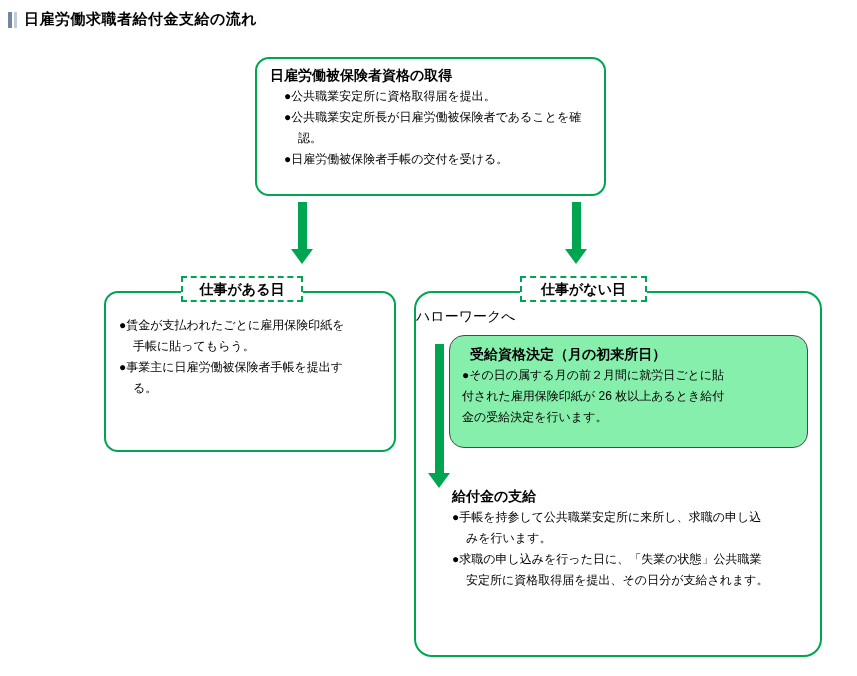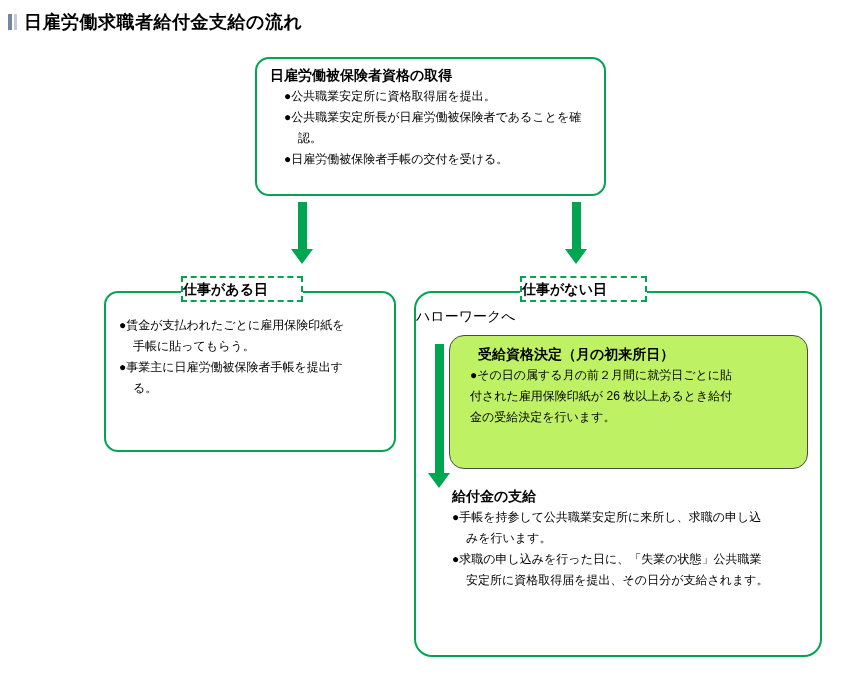--- a/index.html
+++ b/index.html
@@ -11,50 +11,50 @@
   *{margin:0;padding:0;box-sizing:border-box;}
   html,body{background:#ffffff;}
   body{font-family:"Liberation Sans", sans-serif;color:#000;}
   .stage{position:relative;width:857px;height:676px;background:#fff;overflow:hidden;}
 
   
   .page-header{position:absolute;left:8px;top:10px;display:flex;align-items:center;}
   .tbar{display:inline-block;height:16px;}
   .tbar.dark{width:4px;background:var(--bar-dark);margin-right:2px;}
   .tbar.light{width:3px;background:var(--bar-light);margin-right:7px;}
-  .page-header h1{font-size:18px;font-weight:bold;letter-spacing:0.5px;}
+  .page-header h1{font-size:15px;font-weight:bold;letter-spacing:0.5px;}
 
   
   .gbox{position:absolute;border:2px solid var(--green);background:#fff;}
   .top-box{left:255px;top:57px;width:351px;height:139px;border-radius:14px;padding:6px 10px 0 13px;}
   .left-box{left:104px;top:291px;width:292px;height:161px;border-radius:14px;padding:22px 10px 0 13px;}
   .right-box{left:414px;top:291px;width:408px;height:366px;border-radius:18px;}
 
   .b-title{font-size:14px;line-height:21px;font-weight:bold;}
   .bullet{font-size:12px;line-height:21px;padding-left:14px;text-indent:-14px;}
   .top-box .bullets{margin-left:14px;}
   .top-box .bullet{width:302px;}
   .left-box .bullet{width:232px;}
 
   
   .dashed-label{position:absolute;z-index:3;border:2px dashed var(--green);background:#fff;
-    font-size:14px;font-weight:bold;text-align:left;line-height:22px;}
+    font-size:14px;font-weight:bold;text-align:center;line-height:22px;}
   .label-work{left:181px;top:276px;width:122px;height:26px;}
   .label-nowork{left:520px;top:276px;width:127px;height:26px;}
 
   
   .v-arrow{position:absolute;display:flex;flex-direction:column;align-items:center;z-index:2;}
   .v-arrow .shaft{width:9px;flex:1 1 auto;background:var(--green);}
   .v-arrow .head{width:0;height:0;border-left:11px solid transparent;border-right:11px solid transparent;
     border-top:15px solid var(--green);}
 
   
   .hello-heading{position:absolute;left:416px;top:306px;font-size:14px;line-height:21px;z-index:2;}
-  .inner-box{position:absolute;left:449px;top:335px;width:359px;height:134px;z-index:2;
-    border:1px solid var(--inner-border);border-radius:15px;padding:8px 12px 0 20px;background:#bef264;}
+  .inner-box{position:absolute;left:449px;top:335px;width:359px;height:113px;z-index:2;
+    border:1px solid var(--inner-border);border-radius:15px;padding:8px 12px 0 12px;background:#86efac;}
   .inner-box .b-title{margin-left:8px;}
   .inner-box .bullet{width:267px;padding-left:0;text-indent:0;}
 
   .payment{position:absolute;left:452px;top:486px;width:336px;z-index:2;}
   .payment .bullet{width:320px;}
 </style>
 </head>
 <body>
 
 <div class="stage">

